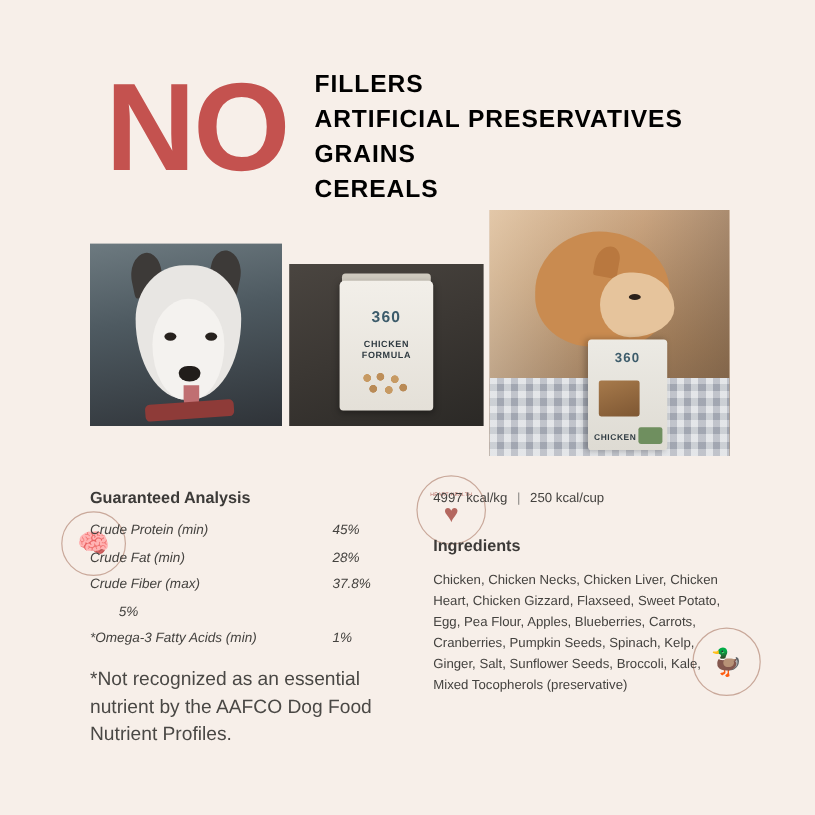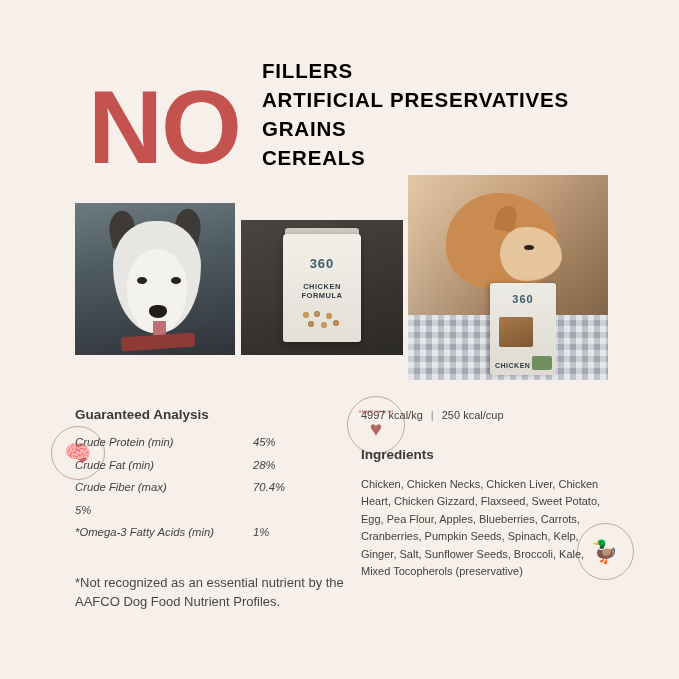--- a/index.html
+++ b/index.html
@@ -15,21 +15,21 @@
     overflow: hidden;
     position: relative;
   }
 
   
   .headline {
     position: absolute;
     left: 88px;
     top: 38px;
     display: flex;
-    align-items: flex-end;
+    align-items: center;
   }
   .headline-no {
     font-size: 104px;
     line-height: 0.86;
     font-weight: bold;
     color: #c4524f;
     letter-spacing: -2px;
     font-family: "Liberation Sans", sans-serif;
     margin-top: 4px;
   }
@@ -389,25 +389,25 @@
     margin: 0 0 14px 0;
   }
   .ga-row {
     display: flex;
     font-size: 11.3px;
     color: #44423f;
     margin-bottom: 10.5px;
     font-style: italic;
   }
   .ga-label { width: 178px; }
-  .ga-value { text-align: left; }
+  .ga-value { text-align: left; margin-left: 24px; }
 
   .footnote {
-    margin-top: 36px;
-    font-size: 13px;
+    margin-top: 17px;
+    font-size: 16px;
     line-height: 1.45;
     color: #4a4845;
   }
 
   .calorie-line {
     font-size: 11px;
     color: #44423f;
     margin-bottom: 26px;
   }
   .calorie-sep {
@@ -491,21 +491,21 @@
   <div class="ga-row">
     <span class="ga-label">Crude Protein (min)</span>
     <span class="ga-value">45%</span>
   </div>
   <div class="ga-row">
     <span class="ga-label">Crude Fat (min)</span>
     <span class="ga-value">28%</span>
   </div>
   <div class="ga-row">
     <span class="ga-label">Crude Fiber (max)</span>
-    <span class="ga-value">70.4%</span>
+    <span class="ga-value">37.8%</span>
   </div>
   <div class="ga-row">
     <span class="ga-value">5%</span>
   </div>
   <div class="ga-row">
     <span class="ga-label">*Omega-3 Fatty Acids (min)</span>
     <span class="ga-value">1%</span>
   </div>
 
   <div class="footnote">*Not recognized as an essential nutrient by the AAFCO Dog Food Nutrient Profiles.</div>

